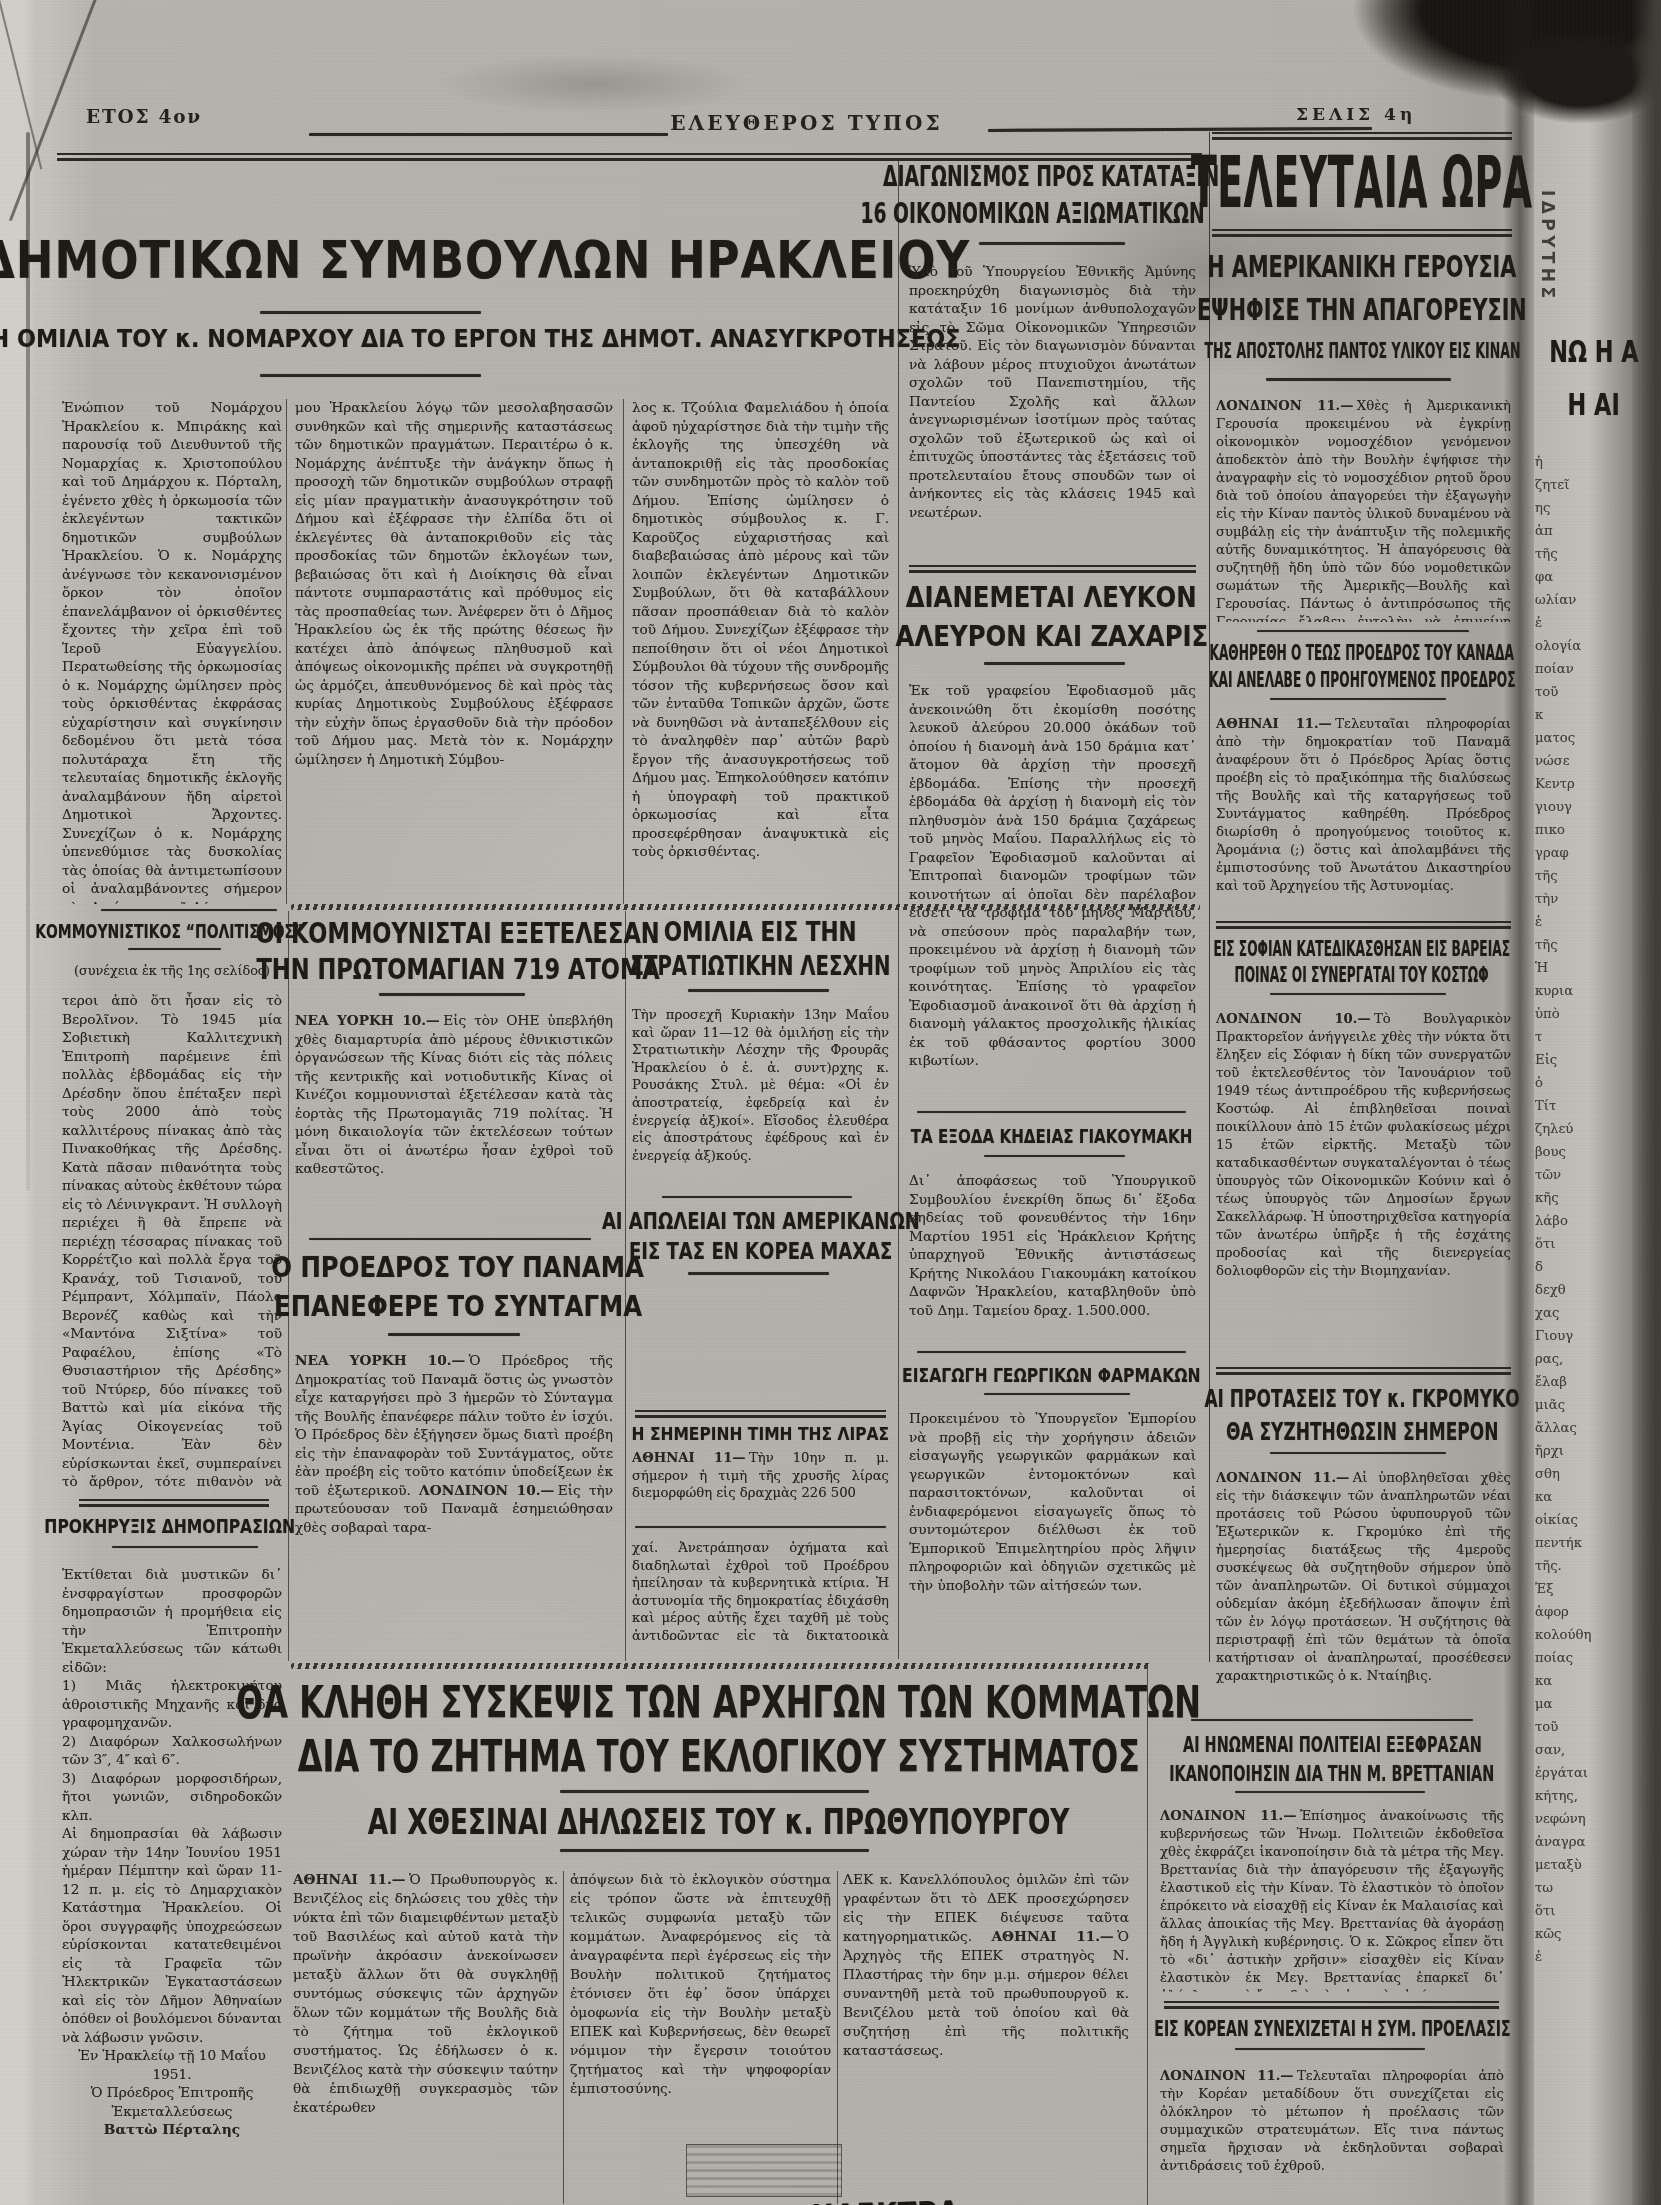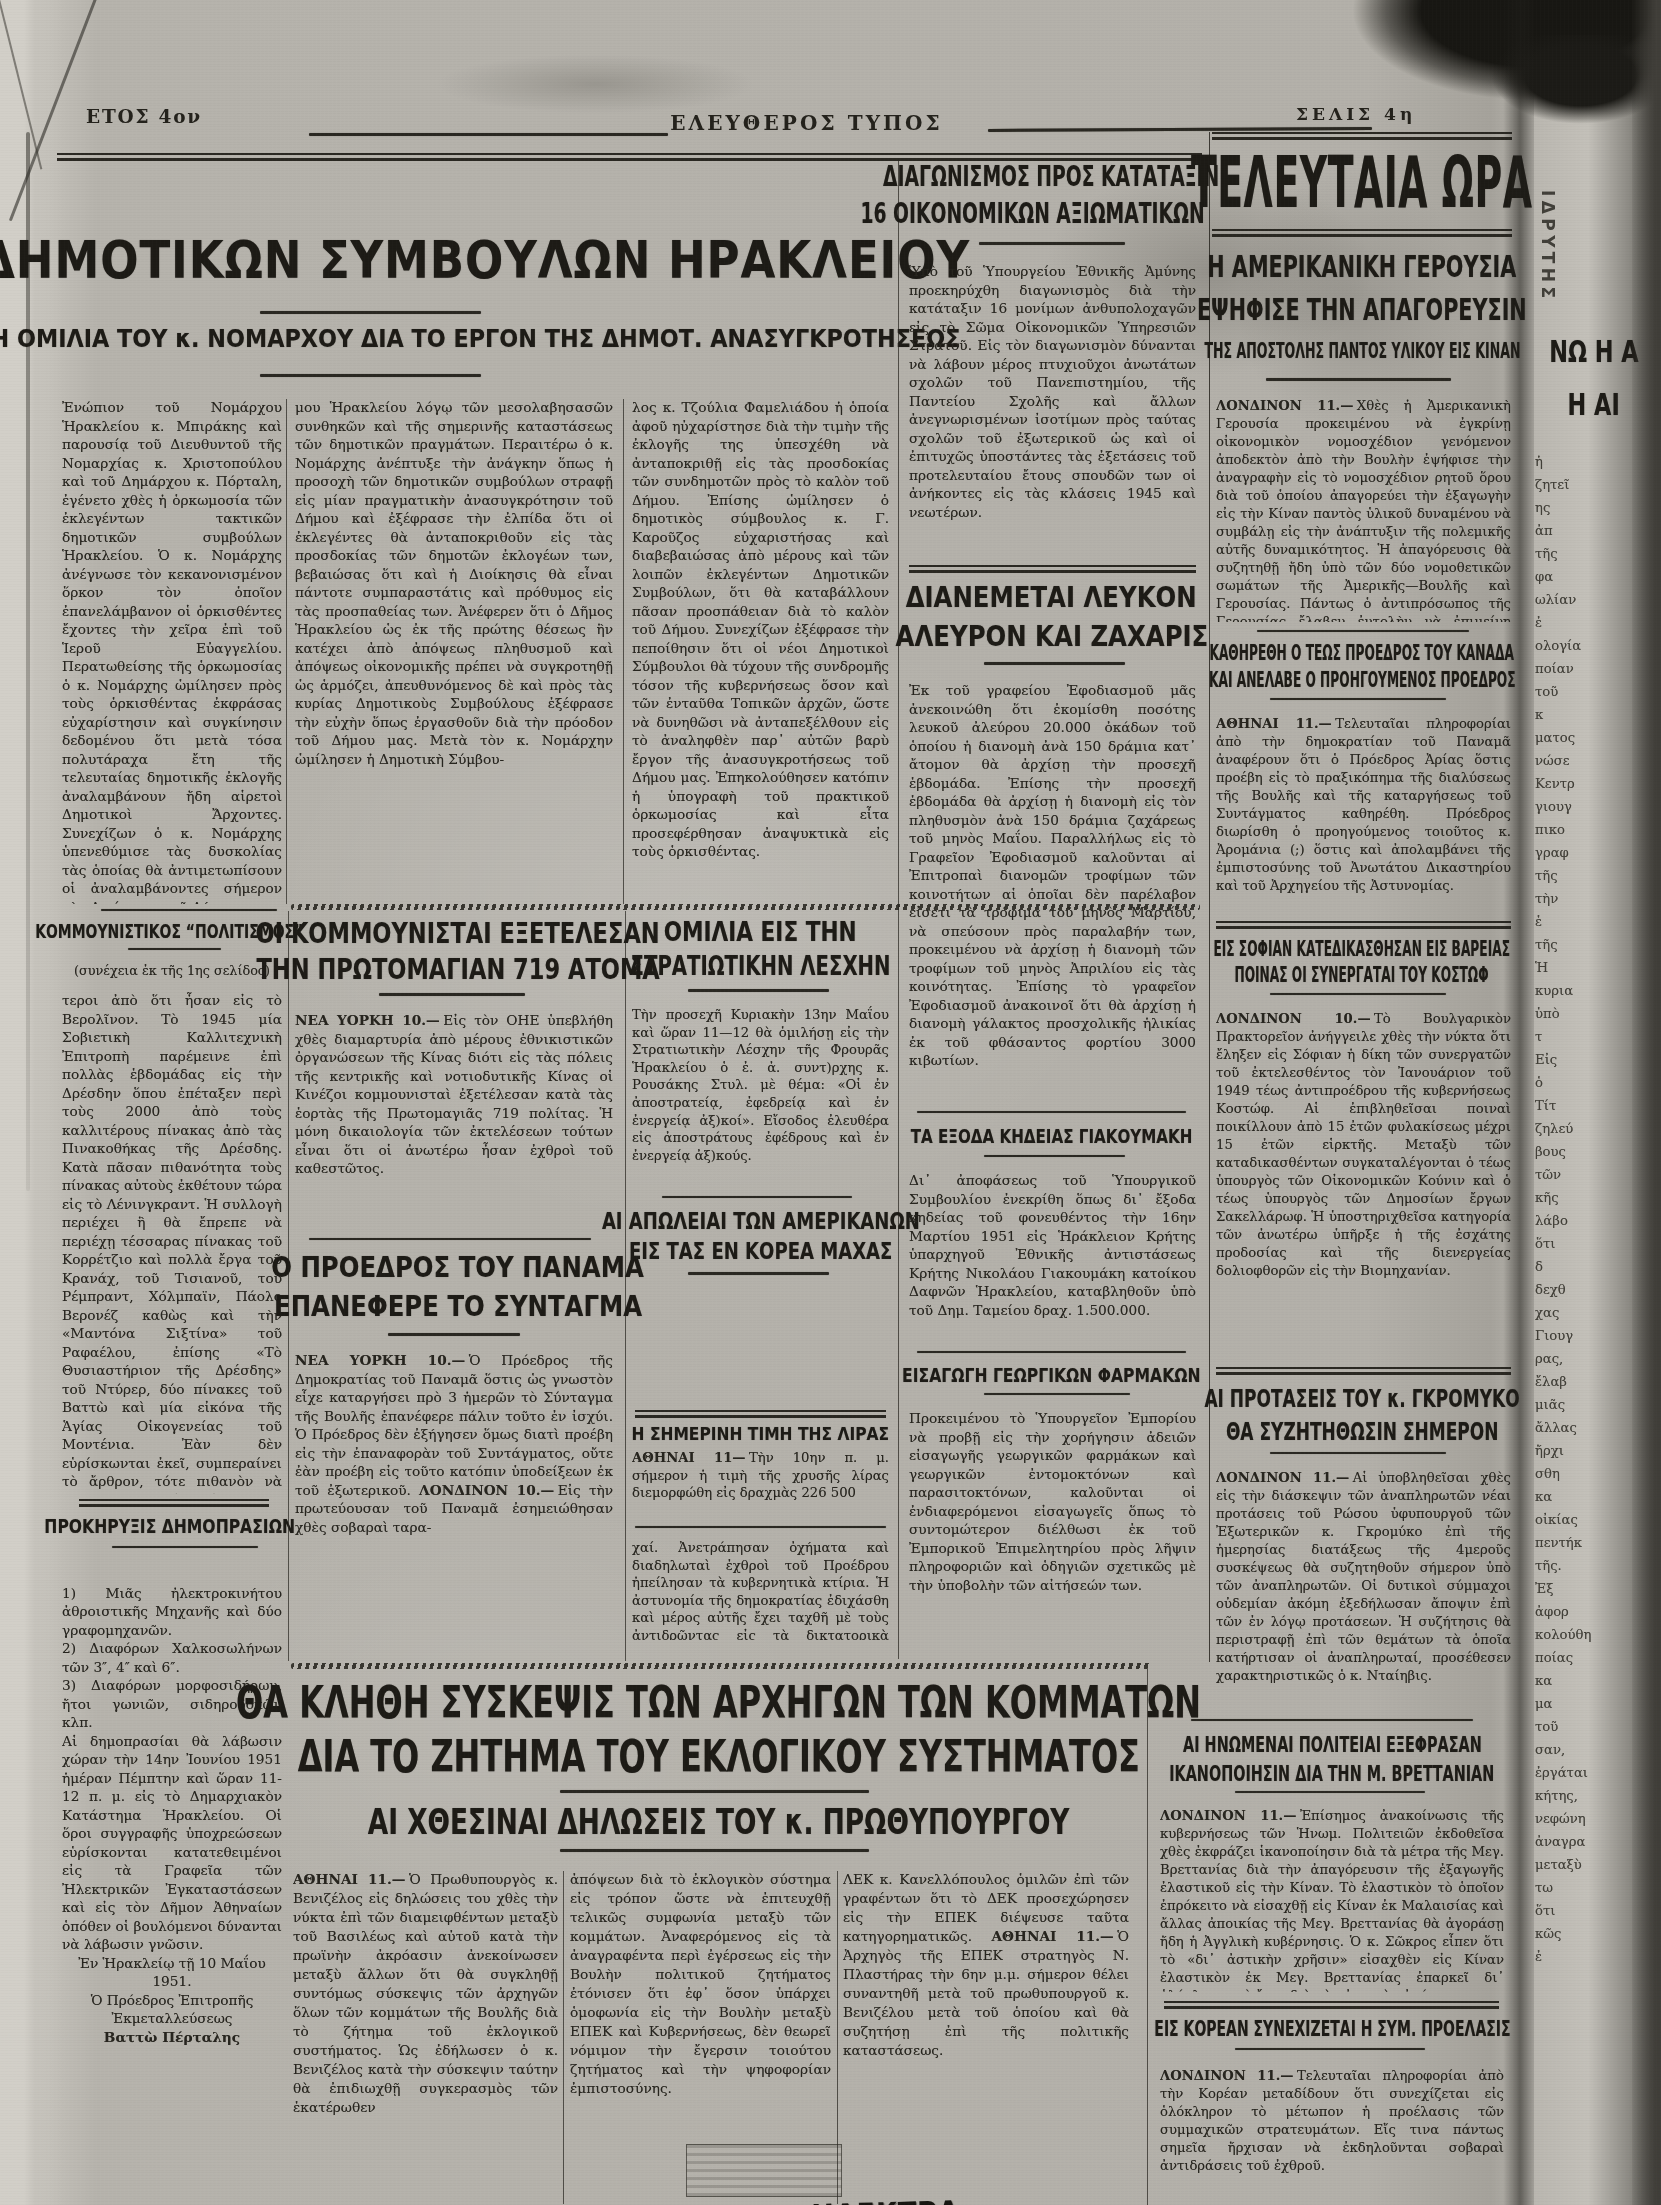--- a/index.html
+++ b/index.html
@@ -73,21 +73,21 @@
   <div class="abs rule thin" style="left:128px;top:948px;width:93px;"></div>
   <div class="abs bt" style="left:62px;top:962px;width:220px;text-align:center;font-size:12.8px;">(συνέχεια ἐκ τῆς 1ης σελίδος)</div>
   <div class="abs bt" style="left:62px;top:991px;width:220px;height:503px;">τεροι ἀπὸ ὅτι ἦσαν εἰς τὸ Βερολῖνον. Τὸ 1945 μία Σοβιετικὴ Καλλιτεχνικὴ Ἐπιτροπὴ παρέμεινε ἐπὶ πολλὰς ἑβδομάδας εἰς τὴν Δρέσδην ὅπου ἐπέταξεν περὶ τοὺς 2000 ἀπὸ τοὺς καλλιτέρους πίνακας ἀπὸ τὰς Πινακοθήκας τῆς Δρέσδης. Κατὰ πᾶσαν πιθανότητα τοὺς πίνακας αὐτοὺς ἐκθέτουν τώρα εἰς τὸ Λένινγκραντ. Ἡ συλλογὴ περιέχει ἢ θὰ ἔπρεπε νὰ περιέχῃ τέσσαρας πίνακας τοῦ Κορρέτζιο καὶ πολλὰ ἔργα τοῦ Κρανάχ, τοῦ Τισιανοῦ, τοῦ Ρέμπραντ, Χόλμπαϊν, Πάολο Βερονέζ καθὼς καὶ τὴν «Μαντόνα Σιξτίνα» τοῦ Ραφαέλου, ἐπίσης «Τὸ Θυσιαστήριον τῆς Δρέσδης» τοῦ Ντύρερ, δύο πίνακες τοῦ Βαττὼ καὶ μία εἰκόνα τῆς Ἁγίας Οἰκογενείας τοῦ Μοντένια. Ἐὰν δὲν εὑρίσκωνται ἐκεῖ, συμπεραίνει τὸ ἄρθρον, τότε πιθανὸν νὰ εὑρίσκωνται εἰς οἱονδήποτε σημεῖον μεταξὺ τῆς Ἀγγλίας καὶ τοῦ Βλαδιβοστόκ.</div>
 
   <div class="abs rule2" style="left:79px;top:1499px;width:190px;"></div>
   <div class="abs hd" style="left:57px;top:1514px;width:225px;">
       <span style="font-size:20px;transform:scaleX(.78);">ΠΡΟΚΗΡΥΞΙΣ ΔΗΜΟΠΡΑΣΙΩΝ</span>
     </div>
   <div class="abs rule thin" style="left:112px;top:1546px;width:146px;"></div>
   <div class="abs bt" style="left:62px;top:1565px;width:220px;height:635px;">
-    <br>
+    <span>Ἐκτίθεται διὰ μυστικῶν δι᾽ ἐνσφραγίστων προσφορῶν δημοπρασιῶν ἡ προμήθεια εἰς τὴν Ἐπιτροπὴν Ἐκμεταλλεύσεως τῶν κάτωθι εἰδῶν:</span><br>
     <span>1) Μιᾶς ἠλεκτροκινήτου ἀθροιστικῆς Μηχανῆς καὶ δύο γραφομηχανῶν.</span><br>
     <span>2) Διαφόρων Χαλκοσωλήνων τῶν 3″, 4″ καὶ 6″.</span><br>
     <span>3) Διαφόρων μορφοσιδήρων, ἤτοι γωνιῶν, σιδηροδοκῶν κλπ.</span><br>
     <span>Αἱ δημοπρασίαι θὰ λάβωσιν χώραν τὴν 14ην Ἰουνίου 1951 ἡμέραν Πέμπτην καὶ ὥραν 11-12 π. μ. εἰς τὸ Δημαρχιακὸν Κατάστημα Ἡρακλείου. Οἱ ὅροι συγγραφῆς ὑποχρεώσεων εὑρίσκονται κατατεθειμένοι εἰς τὰ Γραφεῖα τῶν Ἠλεκτρικῶν Ἐγκαταστάσεων καὶ εἰς τὸν Δῆμον Ἀθηναίων ὁπόθεν οἱ βουλόμενοι δύνανται νὰ λάβωσιν γνῶσιν.</span><br>
     <span class="ctr">Ἐν Ἡρακλείῳ τῇ 10 Μαΐου 1951.</span>
     <span class="ctr">Ὁ Πρόεδρος Ἐπιτροπῆς Ἐκμεταλλεύσεως</span>
     <span class="ctr" style="font-weight:bold">Βαττὼ Πέρταλης</span>
   </div>
 
   <div class="abs wavy" style="left:291px;top:904px;width:909px;"></div>

